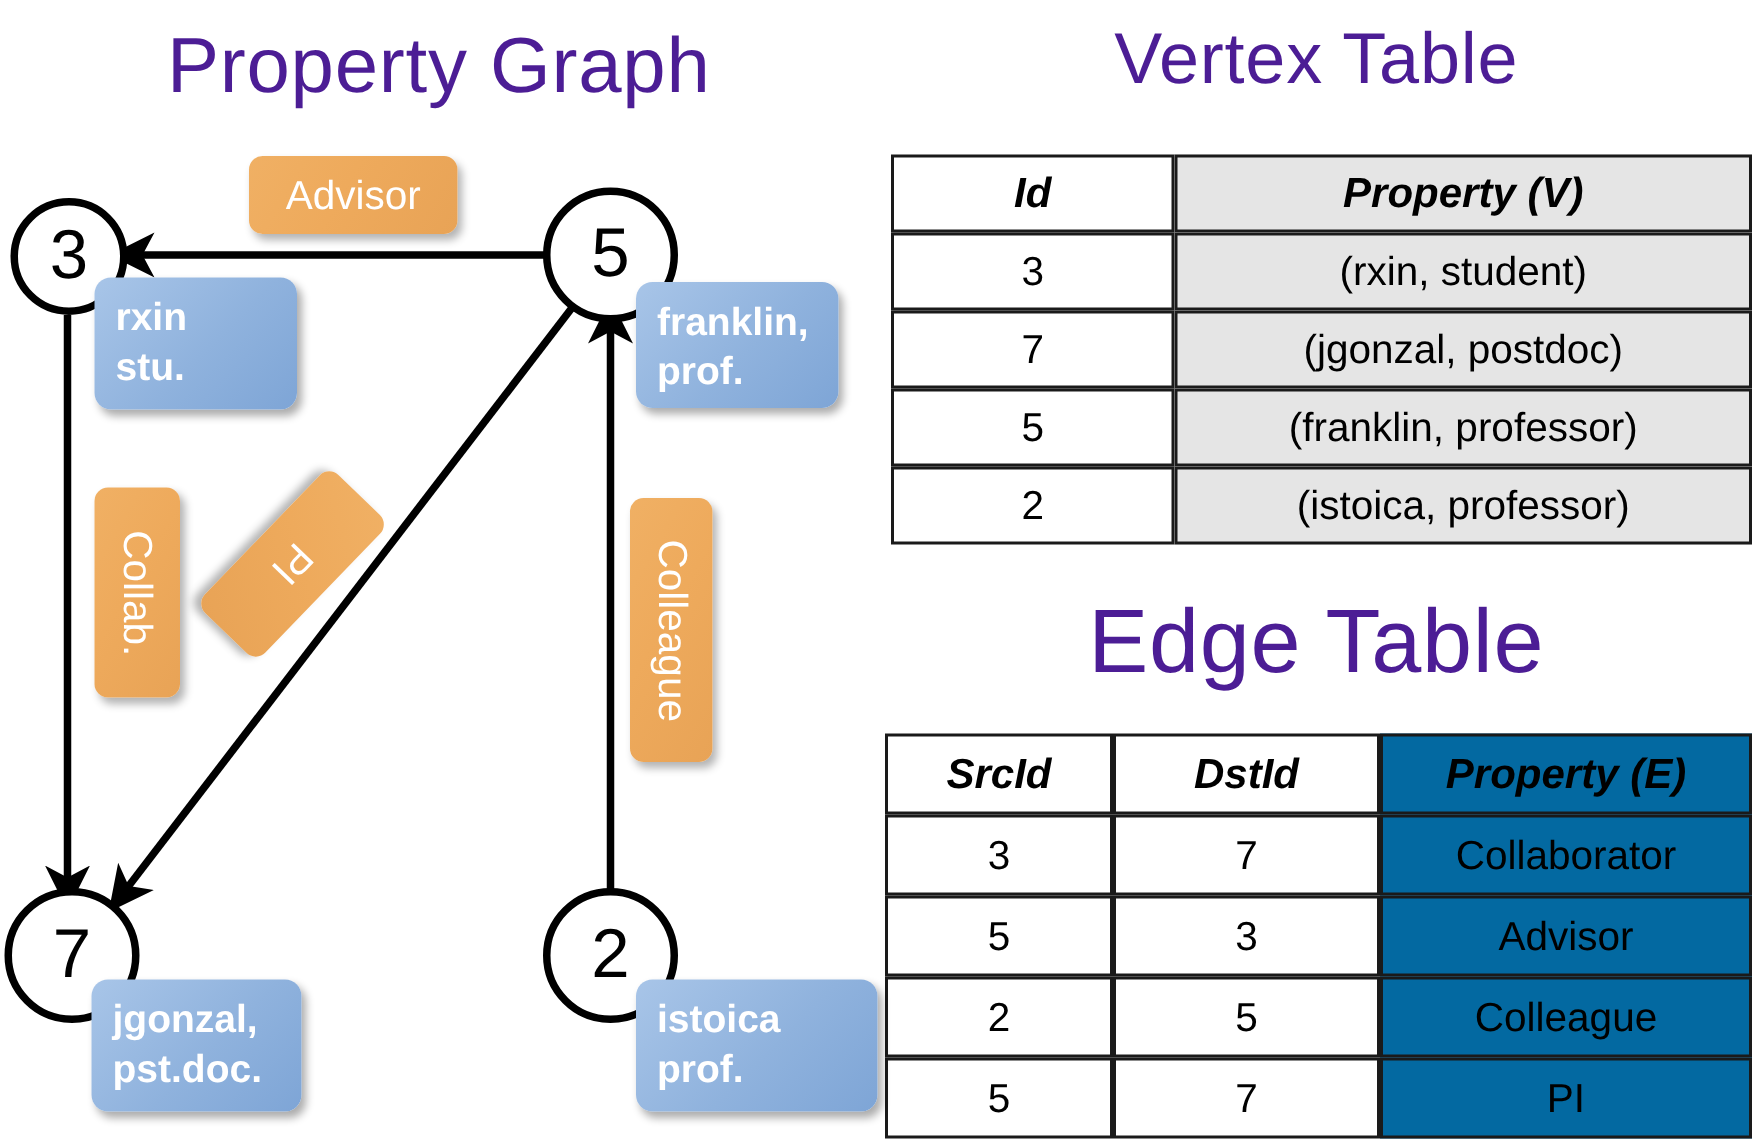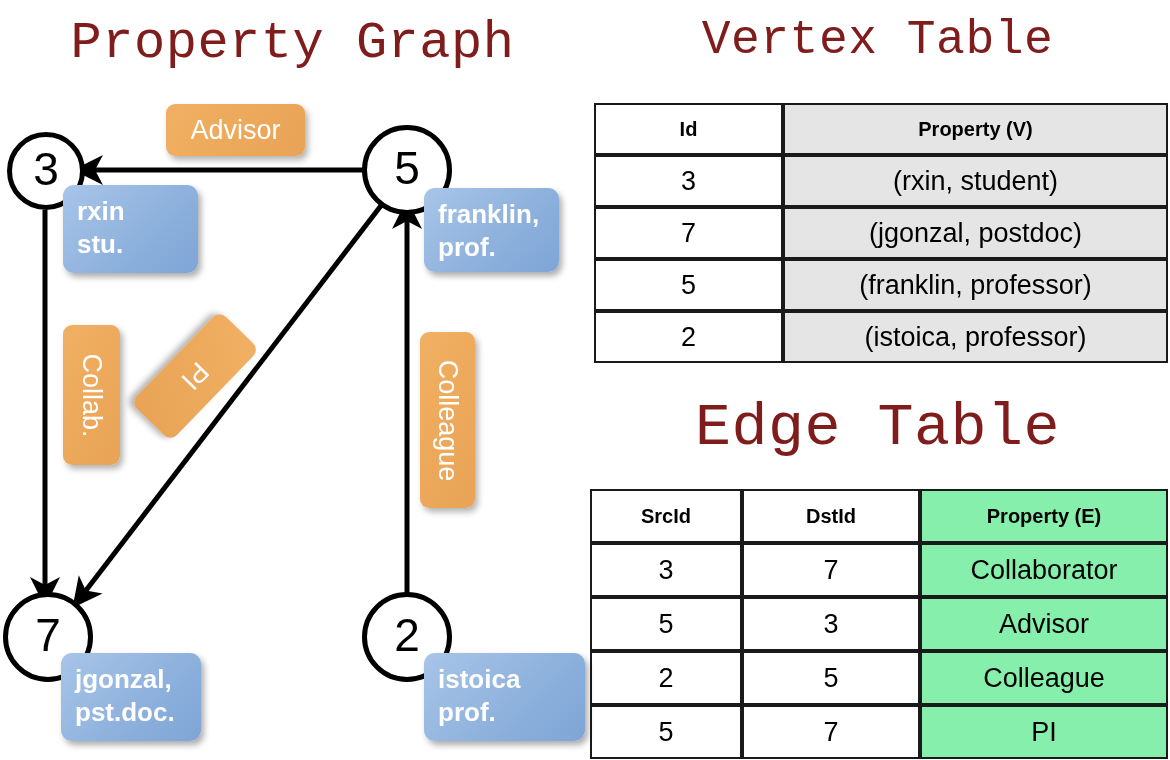--- a/index.html
+++ b/index.html
@@ -13,23 +13,23 @@
     height: 760px;
     position: relative;
     overflow: hidden;
     font-family: "Liberation Sans", sans-serif;
     color: #000000;
   }
 
   
   .title {
     position: absolute;
-    font-family: Liberation Mono, monospace;
+    font-family: Liberation Sans, sans-serif;
     font-weight: 300;
-    color: #7f1d1d;
+    color: #4c1d95;
     white-space: nowrap;
     letter-spacing: 0.5px;
   }
   #title-property-graph {
     left: 0; top: 14px; width: 585px;
     text-align: center;
     font-size: 52px;
     line-height: 60px;
   }
   #title-vertex-table {
@@ -132,24 +132,25 @@
     text-align: center;
     font-family: "Liberation Sans", sans-serif;
     font-weight: 300;
     font-size: 27px;
     color: #000000;
     padding: 0;
     box-sizing: border-box;
   }
   table.grid th {
     font-weight: 700;
-    font-size: 20px;
+    font-size: 28px;
+    font-style: italic;
   }
   td.prop-v, th.prop-v { background: #e5e5e5; }
-  td.prop-e, th.prop-e { background: #86efac; }
+  td.prop-e, th.prop-e { background: #0369a1; }
 
   #vertex-table { left: 594px; top: 103px; width: 574px; }
   #vertex-table th, #vertex-table td { height: 52px; }
 
   #edge-table { left: 590px; top: 489px; width: 578px; }
   #edge-table th, #edge-table td { height: 54px; }
 </style>
 </head>
 <body>
 

